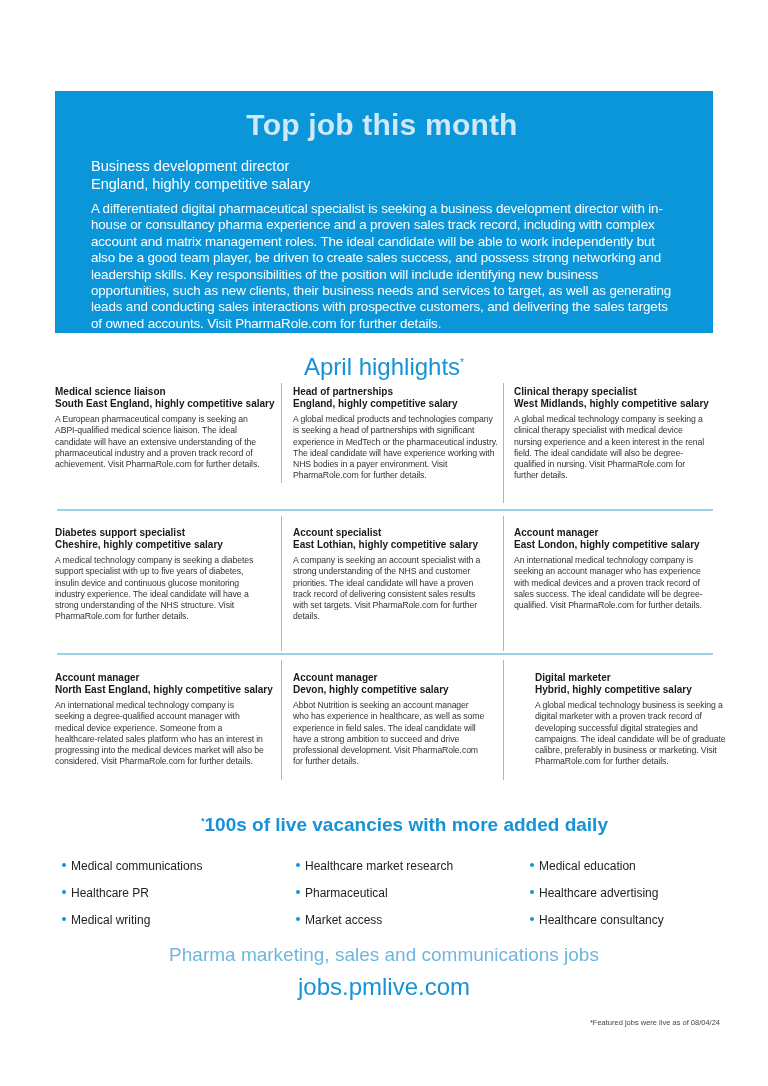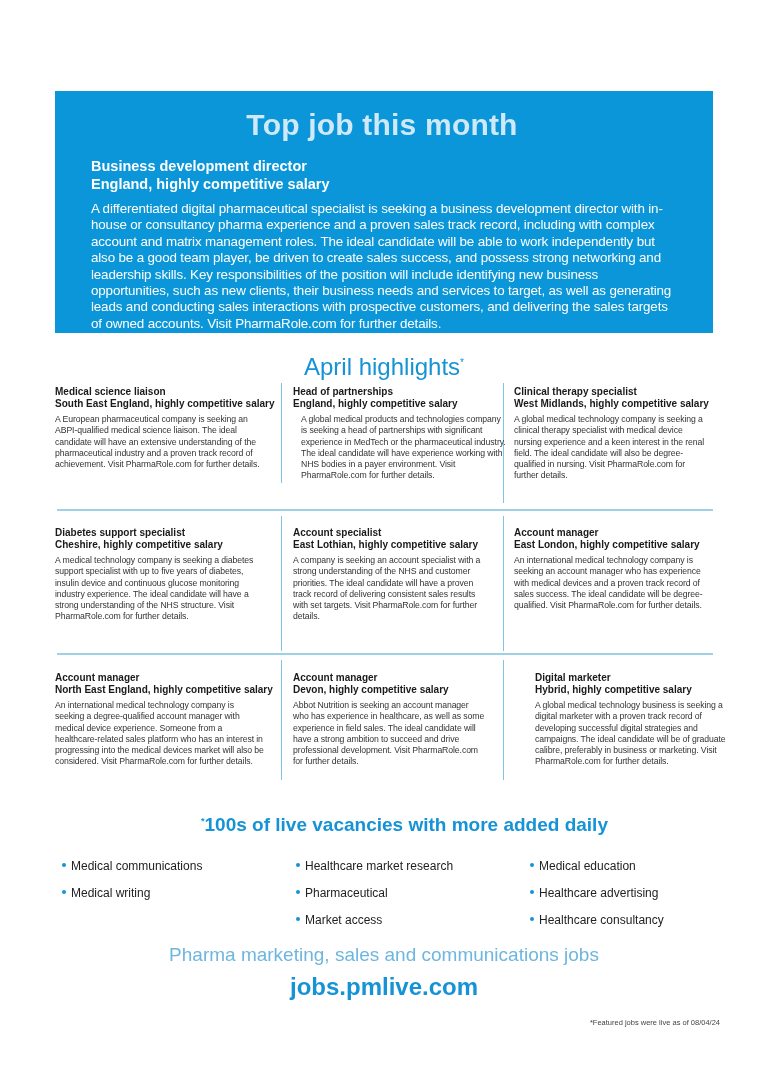--- a/index.html
+++ b/index.html
@@ -9,21 +9,21 @@
   .top-box {
     position: absolute; left: 55px; top: 91px; width: 658px; height: 242px;
     background: #0a96d8; color: #ffffff;
     padding: 14px 40px 0 36px;
   }
   .top-title {
     text-align: center; font-size: 30px; font-weight: bold; color: #cfe9f8;
     letter-spacing: 0.2px; line-height: 40px; margin-bottom: 12px;
   }
   .top-job-title, .top-job-location {
-    font-size: 14.5px; font-weight: bold; line-height: 18px; color: #fff;
+    font-size: 14.5px; font-weight: normal; line-height: 18px; color: #fff;
   }
   .top-desc {
     margin-top: 8px; font-size: 13.4px; line-height: 16.4px; color: #fff;
     letter-spacing: -0.15px;
   }
 
   .highlights-heading {
     position: absolute; left: 0; width: 768px; top: 348px; text-align: center;
     font-size: 24px; font-weight: normal; color: #1593d6; line-height: 30px;
   }
@@ -54,21 +54,21 @@
   .cat-col { position: absolute; top: 0; }
   .cat-item { font-size: 12px; color: #222; line-height: 27px; height: 27px; white-space: nowrap; }
   .cat-item .dot { display: inline-block; width: 4px; height: 4px; border-radius: 50%; background: #1593d6; margin-right: 5px; vertical-align: middle; position: relative; top: -2px; }
 
   .tagline {
     position: absolute; left: 0; width: 768px; top: 942px; text-align: center;
     font-size: 19px; color: #6fb6df; line-height: 26px;
   }
   .site-url {
     position: absolute; left: 0; width: 768px; top: 971px; text-align: center;
-    font-size: 24px; font-weight: bold; color: #1593d6; line-height: 32px;
+    font-size: 24px; font-weight: normal; color: #1593d6; line-height: 32px;
   }
   .footnote {
     position: absolute; right: 48px; top: 1018px; font-size: 7.5px; color: #444;
   }
 </style>
 </head>
 <body>
 
 <section class="top-box">
   <h1 class="top-title">Top job this month</h1>
@@ -92,21 +92,21 @@
   <div class="hline" style="left:2px; top:270px; width:656px;"></div>
 
   <article class="cell" style="left:0; top:0; width:220px;">
     <div class="job-title">Medical science liaison</div>
     <div class="job-location">South East England, highly competitive salary</div>
     <p class="job-desc" style="width:205px;">A European pharmaceutical company is seeking an ABPI-qualified medical science liaison. The ideal candidate will have an extensive understanding of the pharmaceutical industry and a proven track record of achievement. Visit PharmaRole.com for further details.</p>
   </article>
   <article class="cell" style="left:238px; top:0; width:210px;">
     <div class="job-title">Head of partnerships</div>
     <div class="job-location">England, highly competitive salary</div>
-    <p class="job-desc" style="width:208px;margin-left:8px;">A global medical products and technologies company is seeking a head of partnerships with significant experience in MedTech or the pharmaceutical industry. The ideal candidate will have experience working with NHS bodies in a payer environment. Visit PharmaRole.com for further details.</p>
+    <p class="job-desc" style="width:208px;">A global medical products and technologies company is seeking a head of partnerships with significant experience in MedTech or the pharmaceutical industry. The ideal candidate will have experience working with NHS bodies in a payer environment. Visit PharmaRole.com for further details.</p>
   </article>
   <article class="cell" style="left:459px; top:0; width:205px;">
     <div class="job-title">Clinical therapy specialist</div>
     <div class="job-location">West Midlands, highly competitive salary</div>
     <p class="job-desc" style="width:190px;">A global medical technology company is seeking a clinical therapy specialist with medical device nursing experience and a keen interest in the renal field. The ideal candidate will also be degree-qualified in nursing. Visit PharmaRole.com for further details.</p>
   </article>
 
   <article class="cell" style="left:0; top:141px; width:220px;">
     <div class="job-title">Diabetes support specialist</div>
     <div class="job-location">Cheshire, highly competitive salary</div>
@@ -138,20 +138,21 @@
     <div class="job-location">Hybrid, highly competitive salary</div>
     <p class="job-desc" style="width:200px;">A global medical technology business is seeking a digital marketer with a proven track record of developing successful digital strategies and campaigns. The ideal candidate will be of graduate calibre, preferably in business or marketing. Visit PharmaRole.com for further details.</p>
   </article>
 </div>
 
 <h2 class="vacancies-heading"><span class="ast">*</span><span>100s of live vacancies with more added daily</span></h2>
 
 <div class="categories">
   <ul class="cat-col" style="left:0; list-style:none;">
     <li class="cat-item"><span class="dot"></span><span>Medical communications</span></li>
+    <li class="cat-item"><span class="dot"></span><span>Healthcare PR</span></li>
     <li class="cat-item"><span class="dot"></span><span>Medical writing</span></li>
   </ul>
   <ul class="cat-col" style="left:234px; list-style:none;">
     <li class="cat-item"><span class="dot"></span><span>Healthcare market research</span></li>
     <li class="cat-item"><span class="dot"></span><span>Pharmaceutical</span></li>
     <li class="cat-item"><span class="dot"></span><span>Market access</span></li>
   </ul>
   <ul class="cat-col" style="left:468px; list-style:none;">
     <li class="cat-item"><span class="dot"></span><span>Medical education</span></li>
     <li class="cat-item"><span class="dot"></span><span>Healthcare advertising</span></li>

